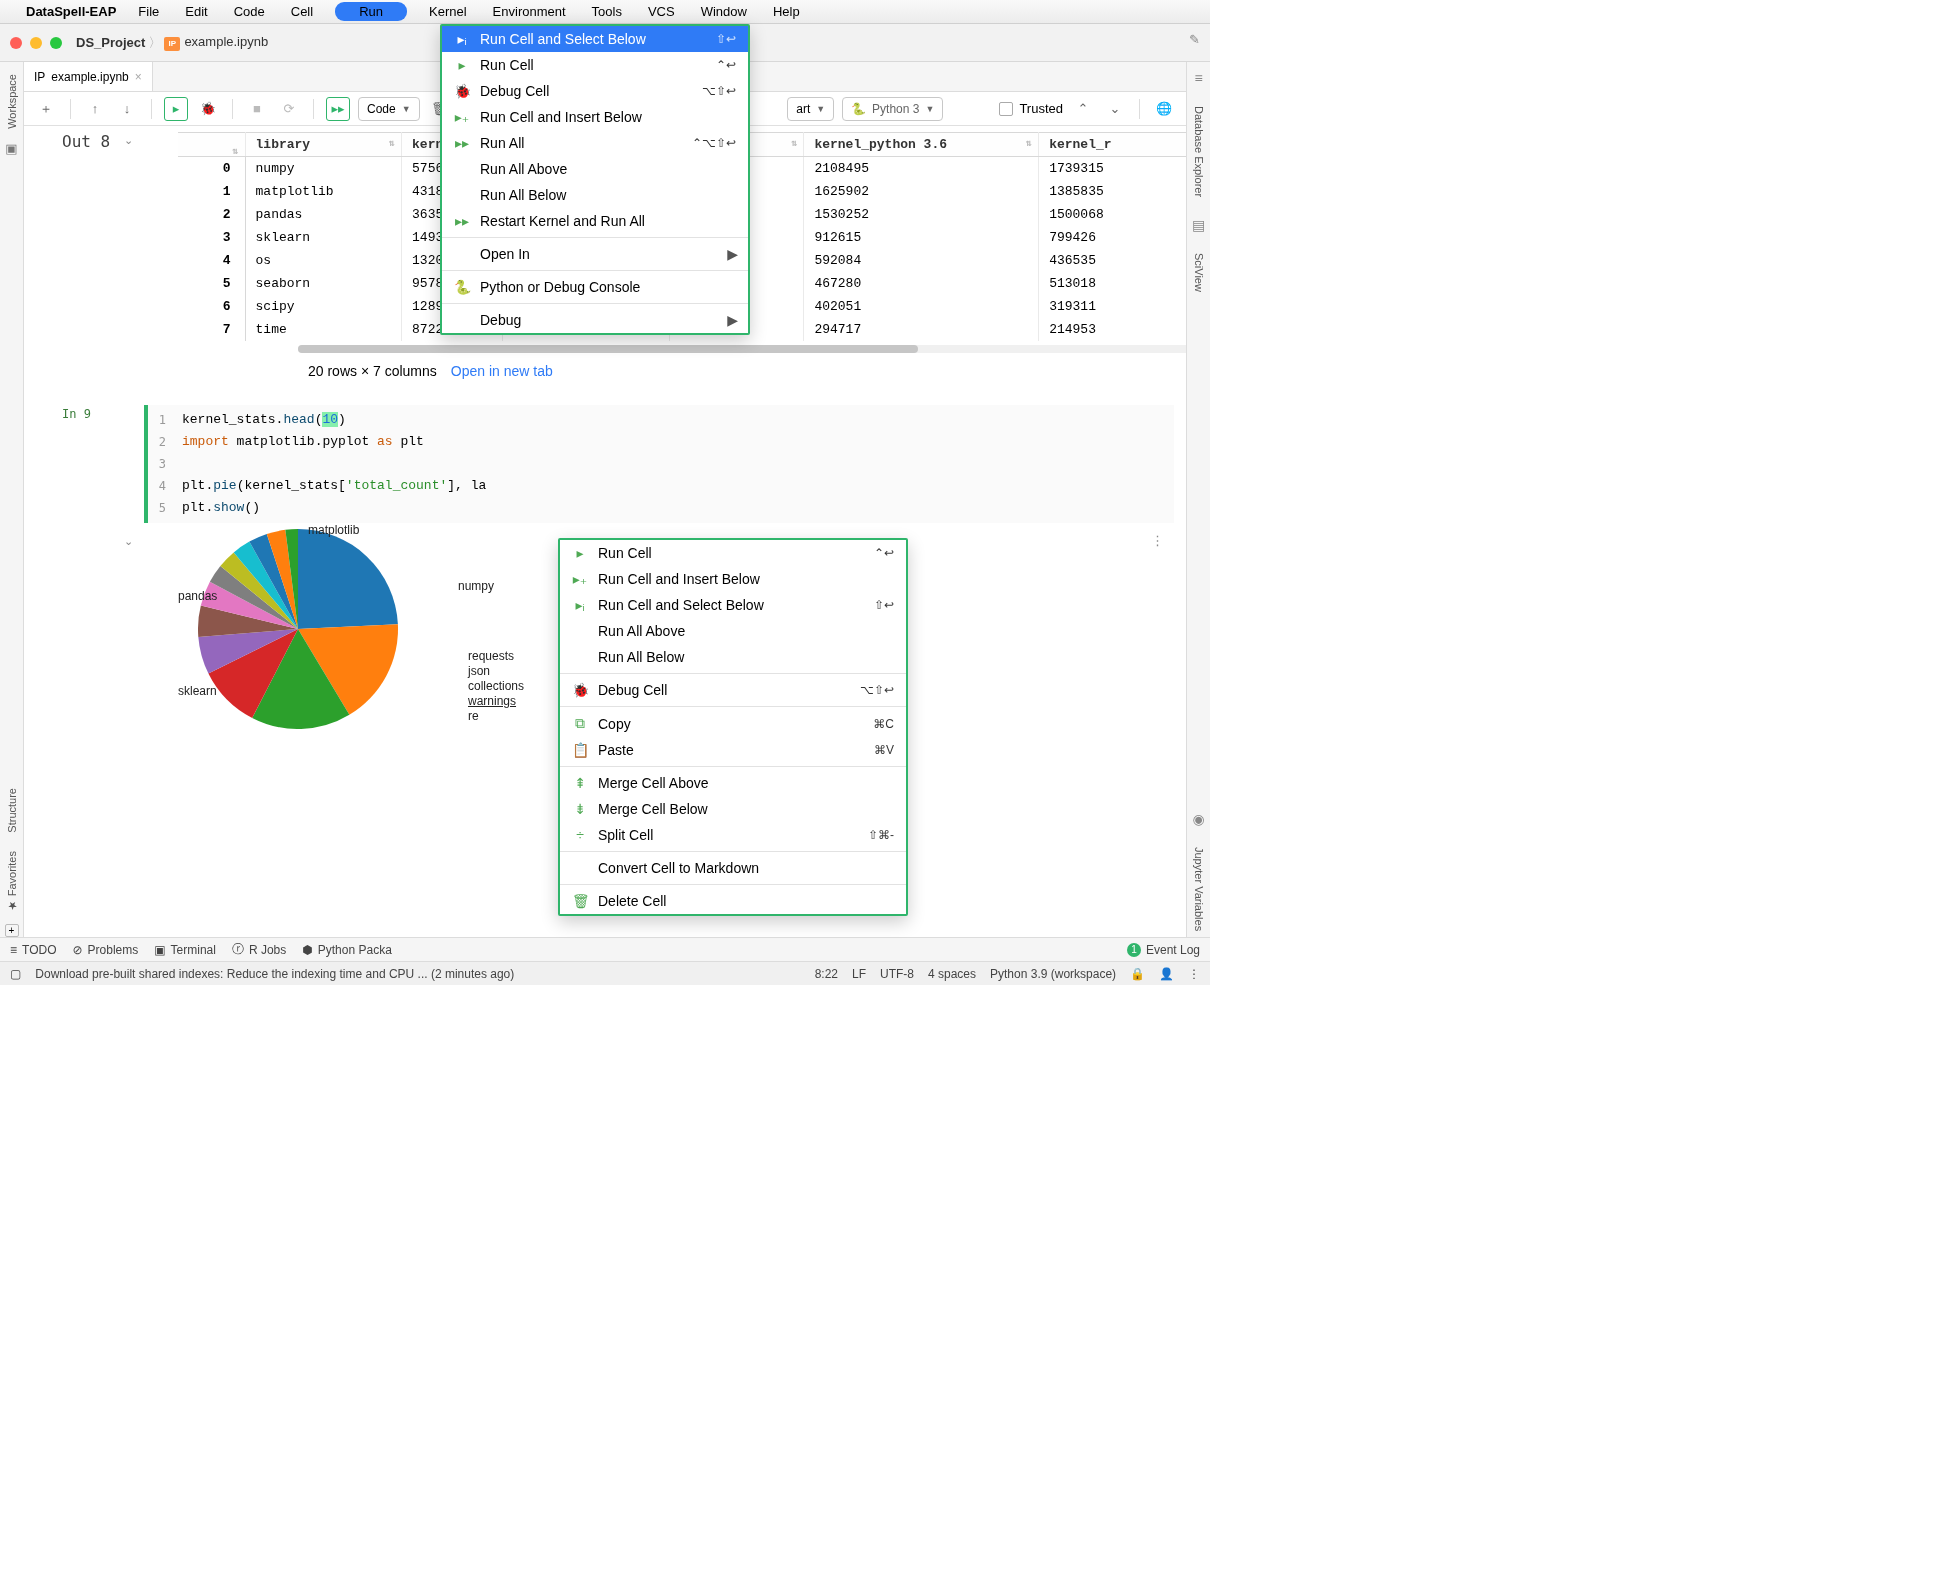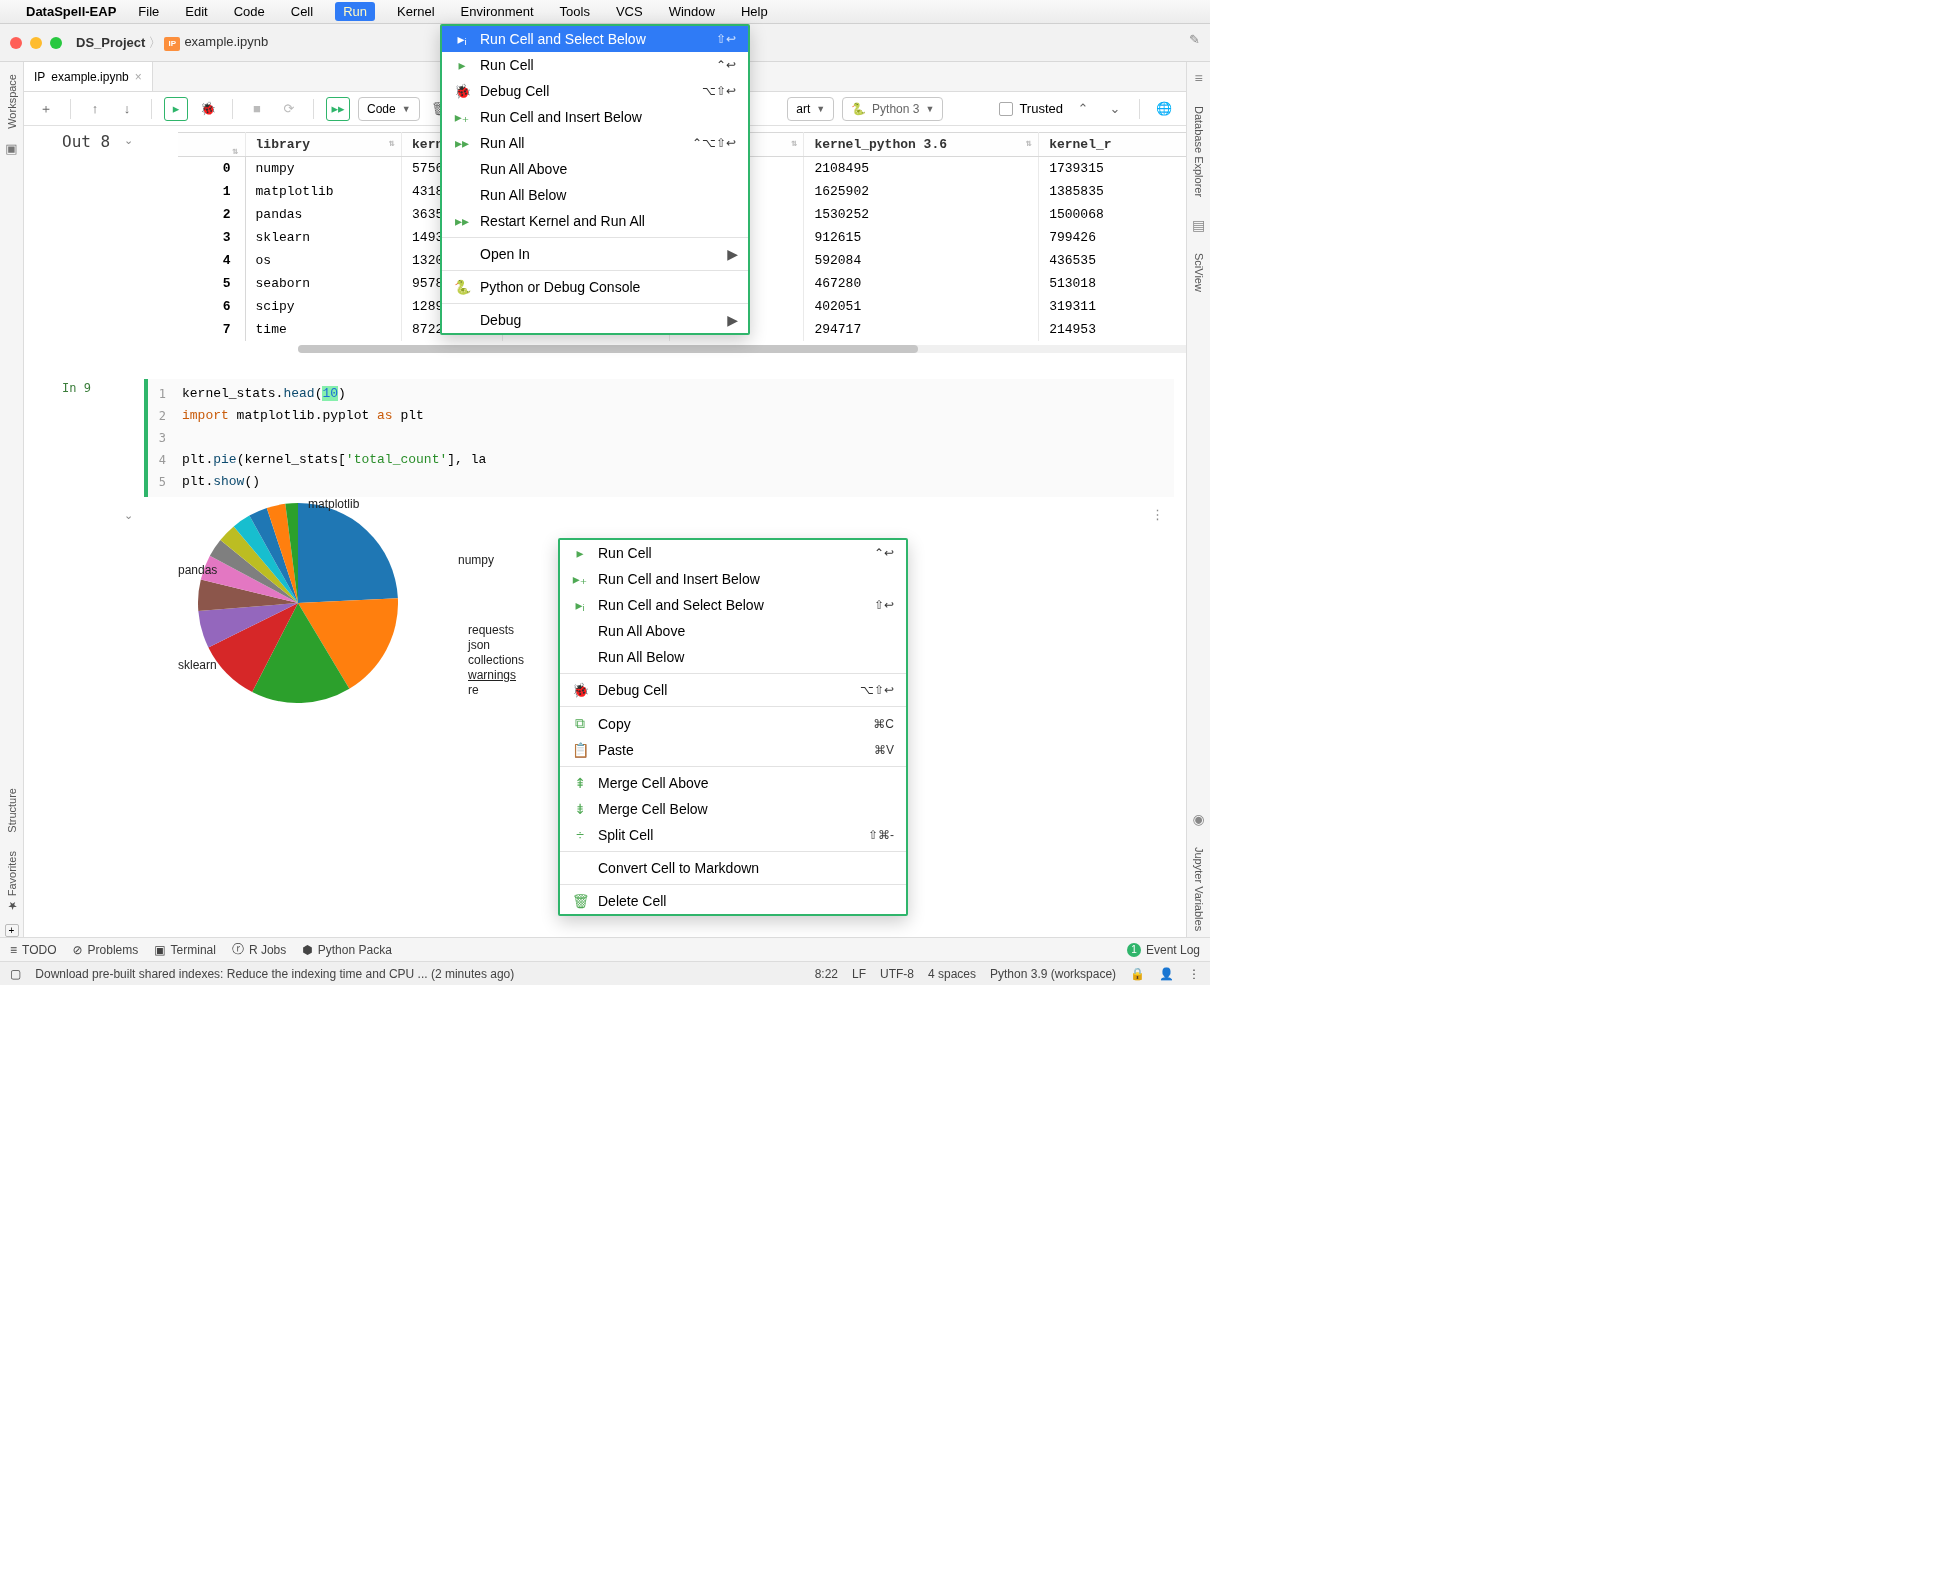--- a/index.html
+++ b/index.html
@@ -1,21 +1,21 @@
 <!DOCTYPE html>
 <html><head>
 <meta charset="utf-8">
 <style>
 * { box-sizing: border-box; margin: 0; padding: 0; }
 body { font-family: -apple-system, "Helvetica Neue", Arial, sans-serif; font-size: 13px; color: #000; background: #fff; width: 1210px; height: 985px; overflow: hidden; position: relative; }
 .menubar { background: linear-gradient(#f9f9f9,#ececec); height: 24px; display: flex; align-items: center; padding: 0 8px; gap: 18px; border-bottom: 1px solid #d0d0d0; }
 .menubar .apple { font-size: 15px; }
 .menubar .appname { font-weight: 700; }
 .menubar .mitem { padding: 2px 4px; cursor: default; }
-.menubar .mitem.active { background: #2f7bf6; color: #fef9c3; border-radius: 3px; padding: 2px 8px; }
+.menubar .mitem.active { background: #2f7bf6; color: #000000; border-radius: 9px; padding: 2px 24px; }
 .titlebar { background: #f2f2f2; height: 38px; display: flex; align-items: center; padding: 0 10px; border-bottom: 1px solid #d8d8d8; position: relative; }
 .traffic { display: flex; gap: 8px; margin-right: 14px; }
 .tl { width: 12px; height: 12px; border-radius: 50%; }
 .tl.r { background: #ff5f57; } .tl.y { background: #febc2e; } .tl.g { background: #28c840; }
 .breadcrumb { display: flex; align-items: center; gap: 3px; color: #333; }
 .breadcrumb .sep { color: #aaa; }
 .breadcrumb .ip { display:inline-block; width:16px; height:14px; background:#fc8f3d; color:#fff; font-size:8px; font-weight:700; text-align:center; line-height:14px; border-radius:2px; margin-right:4px; }
 .titlebar .right-actions { position:absolute; right:10px; top:8px; display:flex; gap:10px; color:#888; }
 .sidebar-left { position: absolute; left: 0; top: 62px; bottom: 48px; width: 24px; background: #f5f5f5; border-right: 1px solid #dcdcdc; display:flex; flex-direction:column; align-items:center; padding-top:6px; gap:6px; }
 .sidebar-left .slabel { writing-mode: vertical-rl; transform: rotate(180deg); font-size: 11px; color: #555; padding: 6px 0; cursor: default; }
@@ -284,20 +284,24 @@
                 <td></td>
                 <td>86455</td>
                 <td>294717</td>
                 <td>214953</td>
               </tr>
             </tbody>
         </table>
         <div class="hscroll">
             <div class="thumb"></div>
           </div>
+        <div class="table-footer">
+          <span>20 rows × 7 columns</span>
+          <span class="link">Open in new tab</span>
+        </div>
       </div>
     </div>
 
     <div class="incell">
       <span class="inlabel">In 9</span>
       <div class="codewrap">
         <div class="gutter">
           <div>1</div>
             <div>2</div>
             <div>3</div>

